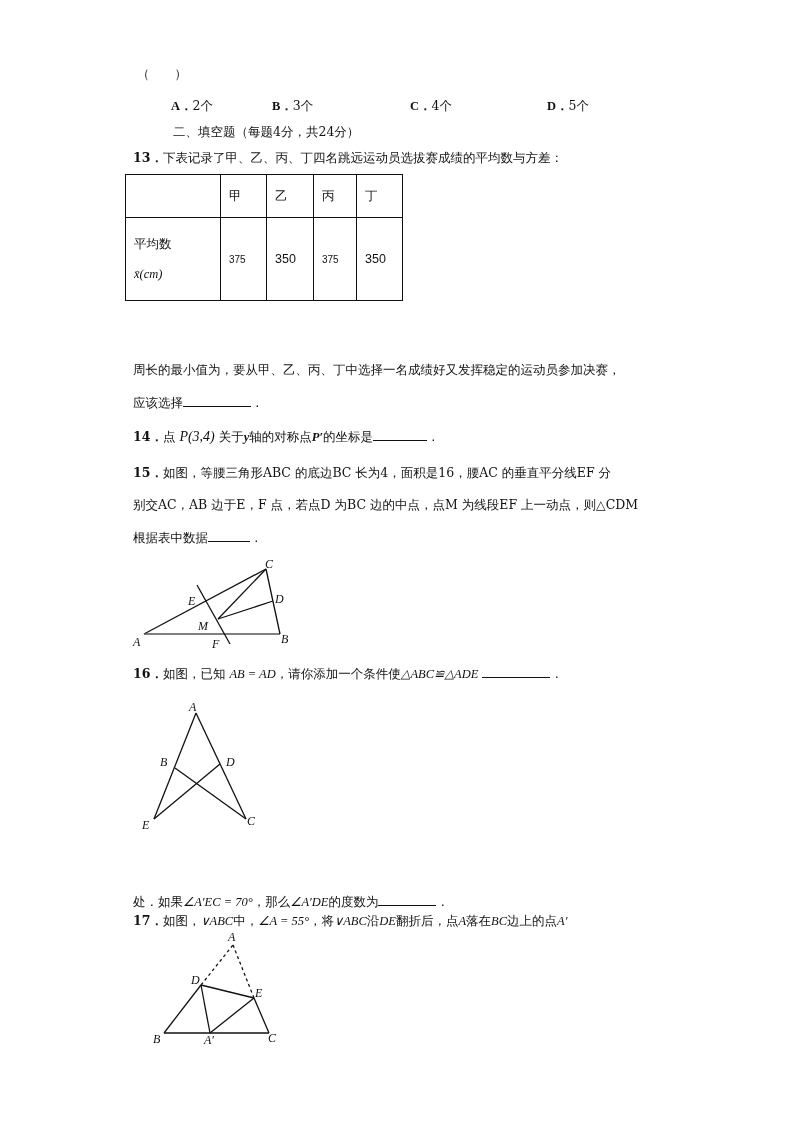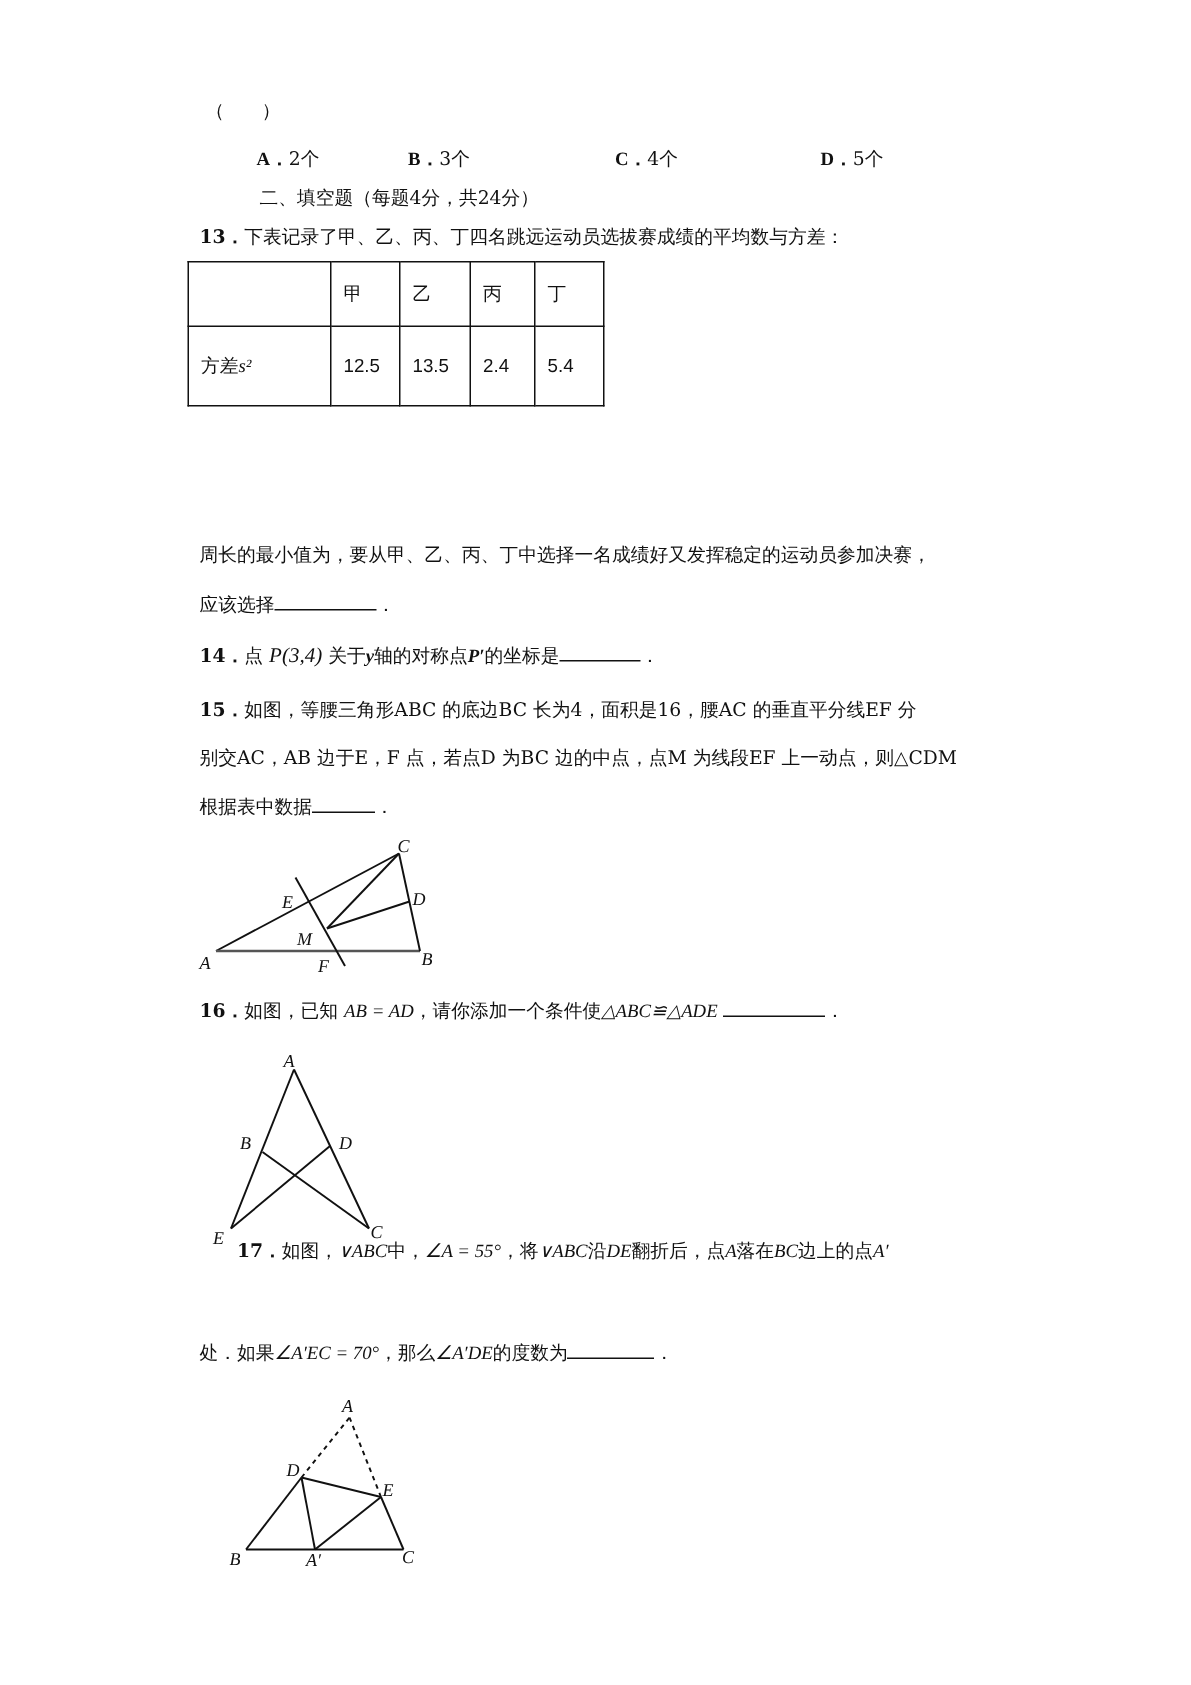--- a/index.html
+++ b/index.html
@@ -49,28 +49,29 @@
 
 <table class="score">
   <tbody>
       <tr style="height:43px;">
     <td style="width:86px;"></td>
     <td style="width:37px;">甲</td>
     <td style="width:38px;">乙</td>
     <td style="width:34px;">丙</td>
     <td style="width:37px;">丁</td>
   </tr>
-  <tr style="height:53px;">
+  <tr style="height:83px;">
     <td>
-      <span>方差</span><span class="it">s²</span>
+      <div style="margin-bottom:14px;">平均数</div>
+      <div class="it">x̄(cm)</div>
     </td>
-    <td>12.5</td>
-    <td>13.5</td>
-    <td>2.4</td>
-    <td>5.4</td>
+    <td class="small">375</td>
+    <td>350</td>
+    <td class="small">375</td>
+    <td>350</td>
   </tr>
 </tbody>
   </table>
 
 <div class="line" style="top:362px;">周长的最小值为，要从甲、乙、丙、丁中选择一名成绩好又发挥稳定的运动员参加决赛，</div>
 <div class="line" style="top:394px;">
   <span>应该选择</span><span class="blank" style="width:68px;"></span><span>．</span>
 </div>
 
 <div class="line" style="top:428px;">
@@ -118,21 +119,21 @@
     <line x1="175" y1="768" x2="246" y2="819"></line>
     <line x1="220" y1="764" x2="154" y2="819"></line>
   </g>
   <text x="189" y="711">A</text>
   <text x="160" y="766">B</text>
   <text x="226" y="766">D</text>
   <text x="142" y="829">E</text>
   <text x="247" y="825">C</text>
 </svg>
 
-<div class="line" style="top:826px;margin-left:25px;">
+<div class="line" style="top:913px;">
   <span class="b">17．</span><span>如图，</span><span class="it">∨ABC</span><span>中，</span><span class="it">∠A = 55°</span><span>，将</span><span class="it">∨ABC</span><span>沿</span><span class="it">DE</span><span>翻折后，点</span><span class="it">A</span><span>落在</span><span class="it">BC</span><span>边上的点</span><span class="it">A′</span>
 </div>
 <div class="line" style="top:893px;">
   <span>处．如果</span><span class="it">∠A′EC = 70°</span><span>，那么</span><span class="it">∠A′DE</span><span>的度数为</span><span class="blank" style="width:58px;"></span><span>．</span>
 </div>
 
 <svg class="fig" style="left:0; top:0;" width="794" height="1123">
   <g stroke="#111" stroke-width="1.3" fill="none">
     <line x1="164" y1="1033" x2="269" y2="1033"></line>
     <line x1="164" y1="1033" x2="201" y2="985"></line>

